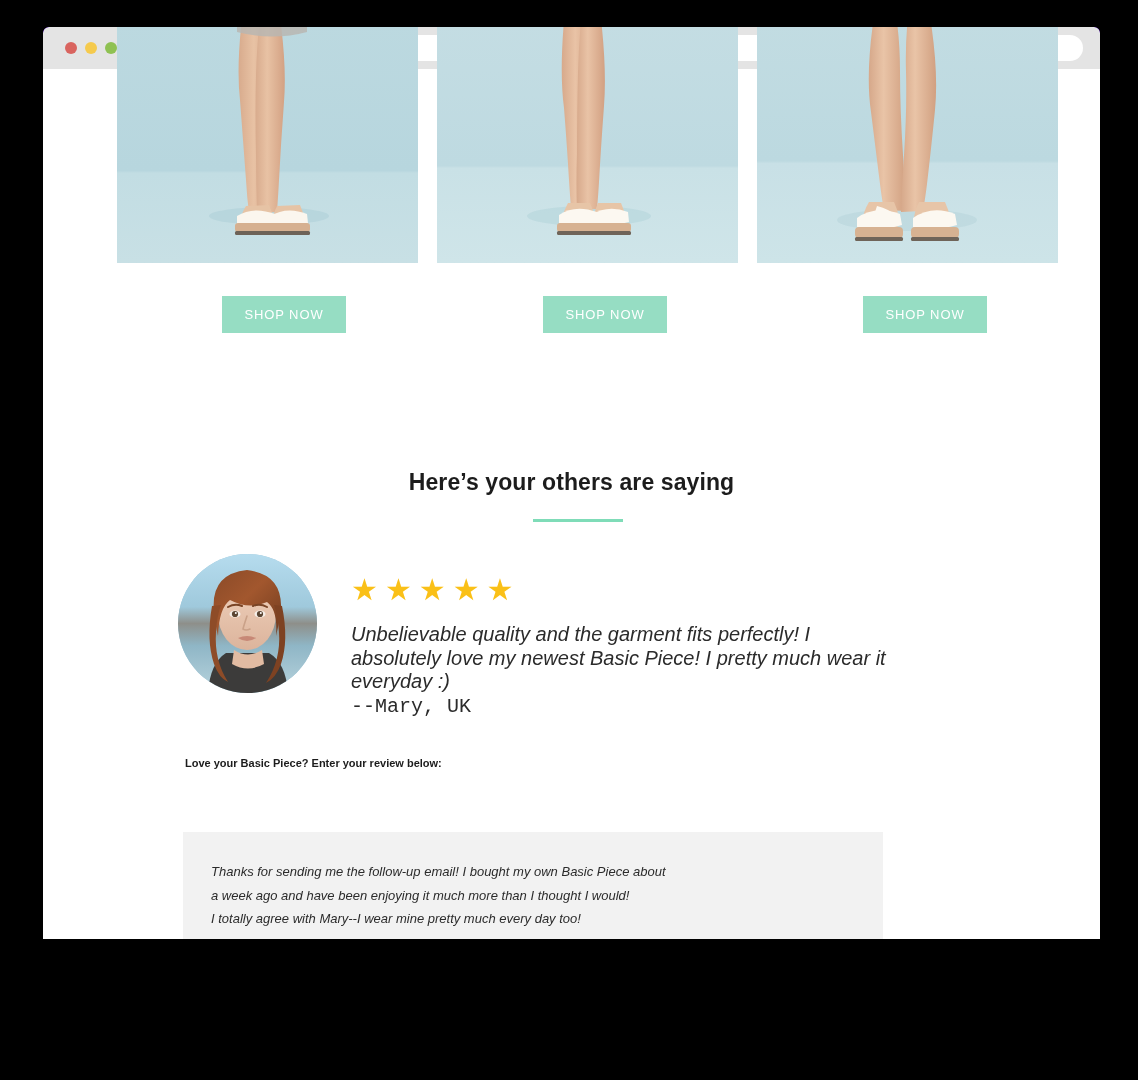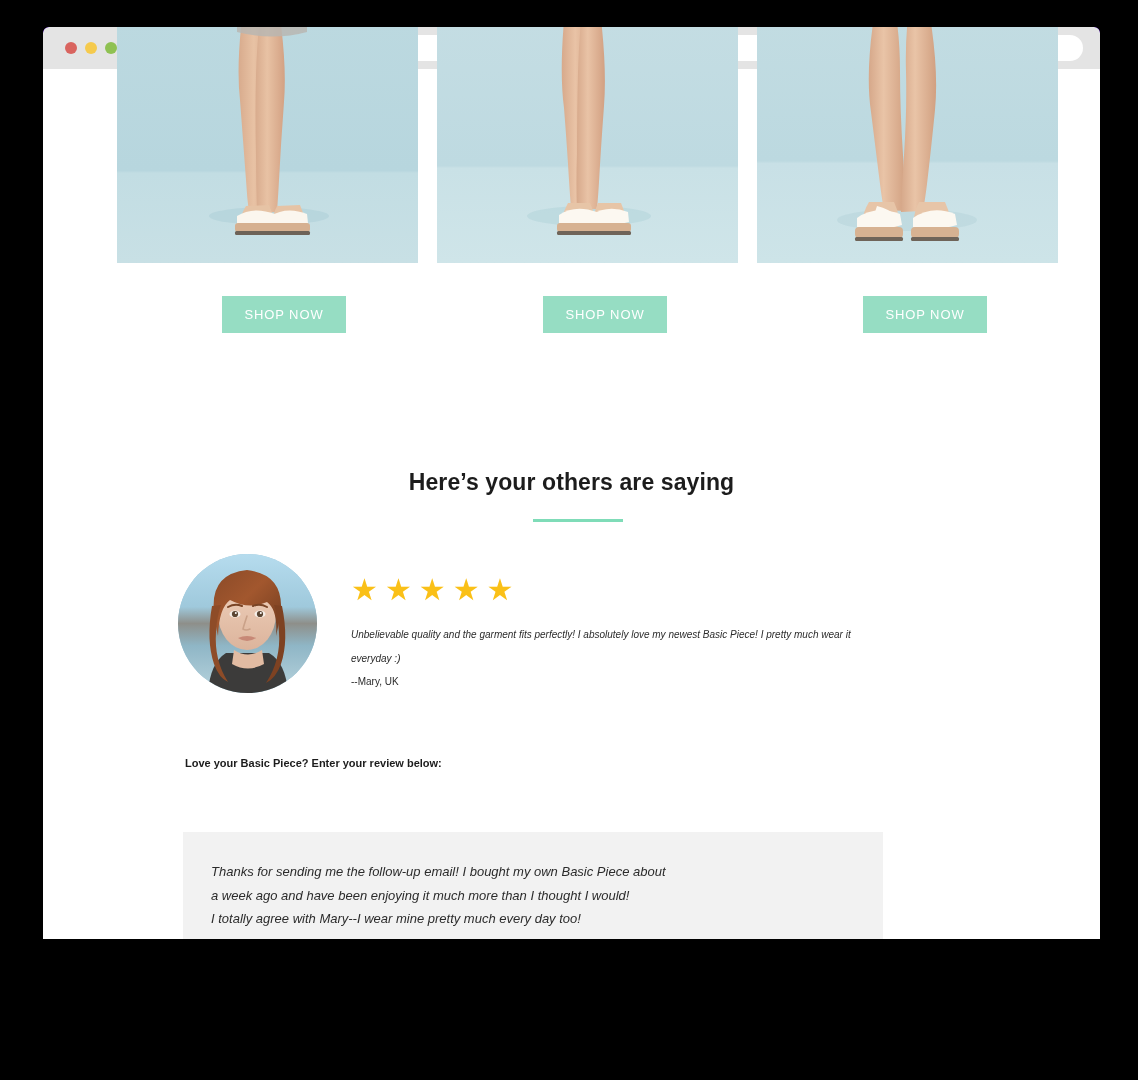--- a/index.html
+++ b/index.html
@@ -155,27 +155,28 @@
     font-size: 30px;
     letter-spacing: 7px;
     line-height: 1;
     color: #fac017;
   }
   #review-text {
     position: absolute;
     left: 173px;
     top: 69px;
     width: 540px;
-    font-size: 10px;
+    font-size: 20px;
     font-style: italic;
     line-height: 23.5px;
     color: #2b2b2b;
   }
   #review-author {
     font-style: normal;
+    font-family: Liberation Mono, monospace;
   }
 
   
   #review-prompt {
     position: absolute;
     left: 142px;
     top: 688px;
     font-size: 11px;
     font-weight: bold;
     color: #1c1c1c;

